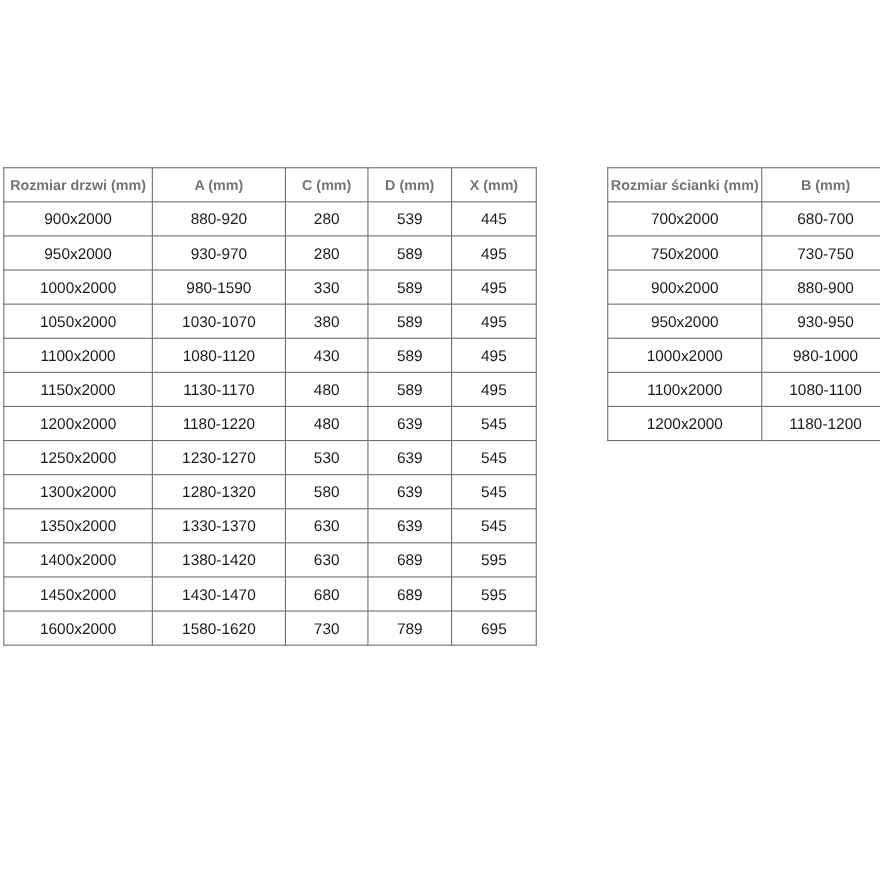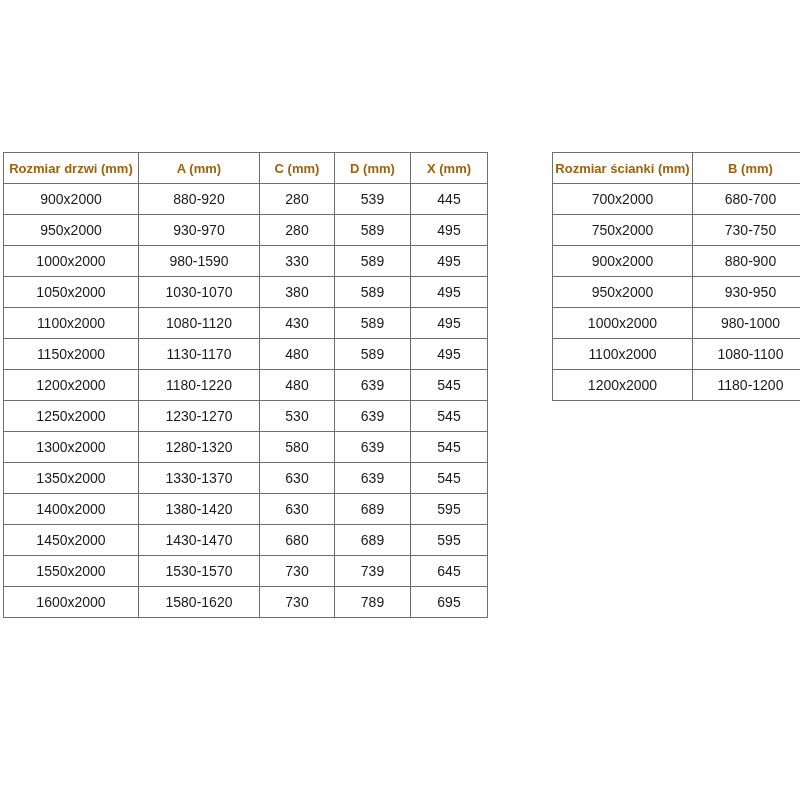--- a/index.html
+++ b/index.html
@@ -26,21 +26,21 @@
     border: 1px solid #6e6e6e;
     text-align: center;
     vertical-align: middle;
     padding: 0 2px;
     overflow: hidden;
     white-space: nowrap;
   }
   table.spec-table th {
     font-size: 13px;
     font-weight: bold;
-    color: #a16207;
+    color: #737373;
   }
   table.spec-table td {
     font-size: 14px;
     font-weight: normal;
     color: #1a1a1a;
   }
   table.spec-table tr {
     height: 31px;
   }
   #doors-table {
@@ -155,27 +155,20 @@
           <td>595</td>
         </tr>
         <tr>
           <td>1450x2000</td>
           <td>1430-1470</td>
           <td>680</td>
           <td>689</td>
           <td>595</td>
         </tr>
         <tr>
-          <td>1550x2000</td>
-          <td>1530-1570</td>
-          <td>730</td>
-          <td>739</td>
-          <td>645</td>
-        </tr>
-        <tr>
           <td>1600x2000</td>
           <td>1580-1620</td>
           <td>730</td>
           <td>789</td>
           <td>695</td>
         </tr>
       </tbody>
     </table>
 
   <table id="walls-table" class="spec-table">

